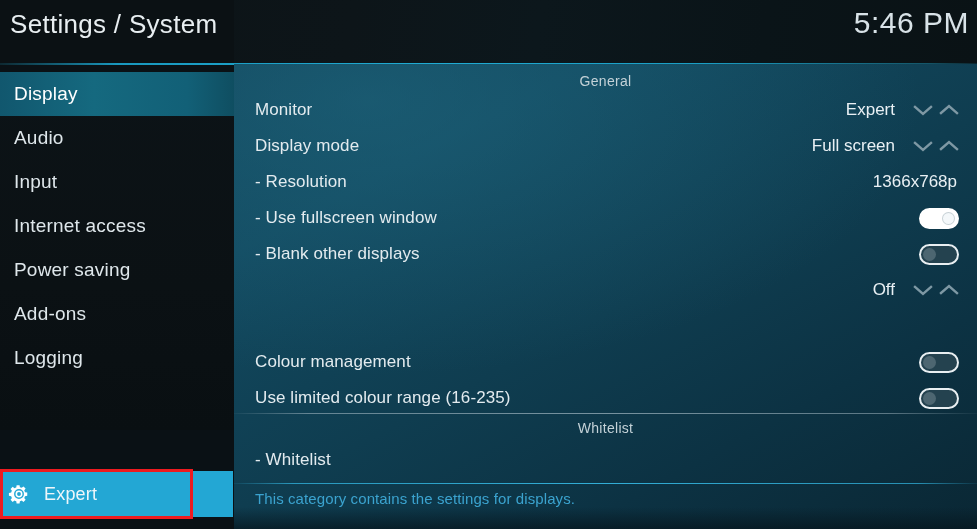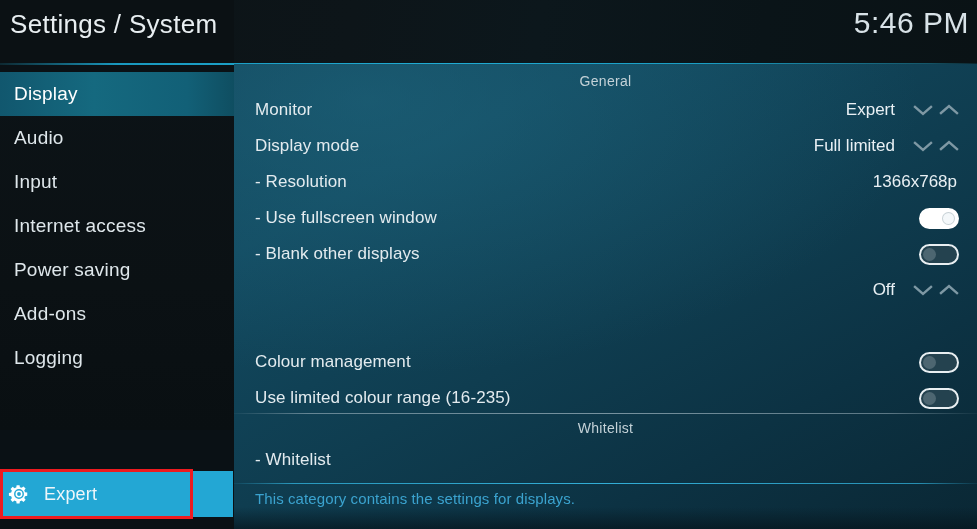--- a/index.html
+++ b/index.html
@@ -225,21 +225,21 @@
             <path d="M2 3 L10 10 L18 3" fill="none" stroke="#7e98a4" stroke-width="2.4" stroke-linecap="square"></path>
           </svg>
         <svg class="chev" viewBox="0 0 20 12">
             <path d="M2 9 L10 2 L18 9" fill="none" stroke="#7e98a4" stroke-width="2.4" stroke-linecap="square"></path>
           </svg>
       </span>
     </div>
 
     <div class="srow" style="top:64px">
       <span class="srow-label">Display mode</span>
-      <span class="srow-value">Full limited</span>
+      <span class="srow-value">Full screen</span>
       <span class="spinner">
         <svg class="chev" viewBox="0 0 20 12">
             <path d="M2 3 L10 10 L18 3" fill="none" stroke="#7e98a4" stroke-width="2.4" stroke-linecap="square"></path>
           </svg>
         <svg class="chev" viewBox="0 0 20 12">
             <path d="M2 9 L10 2 L18 9" fill="none" stroke="#7e98a4" stroke-width="2.4" stroke-linecap="square"></path>
           </svg>
       </span>
     </div>
 

